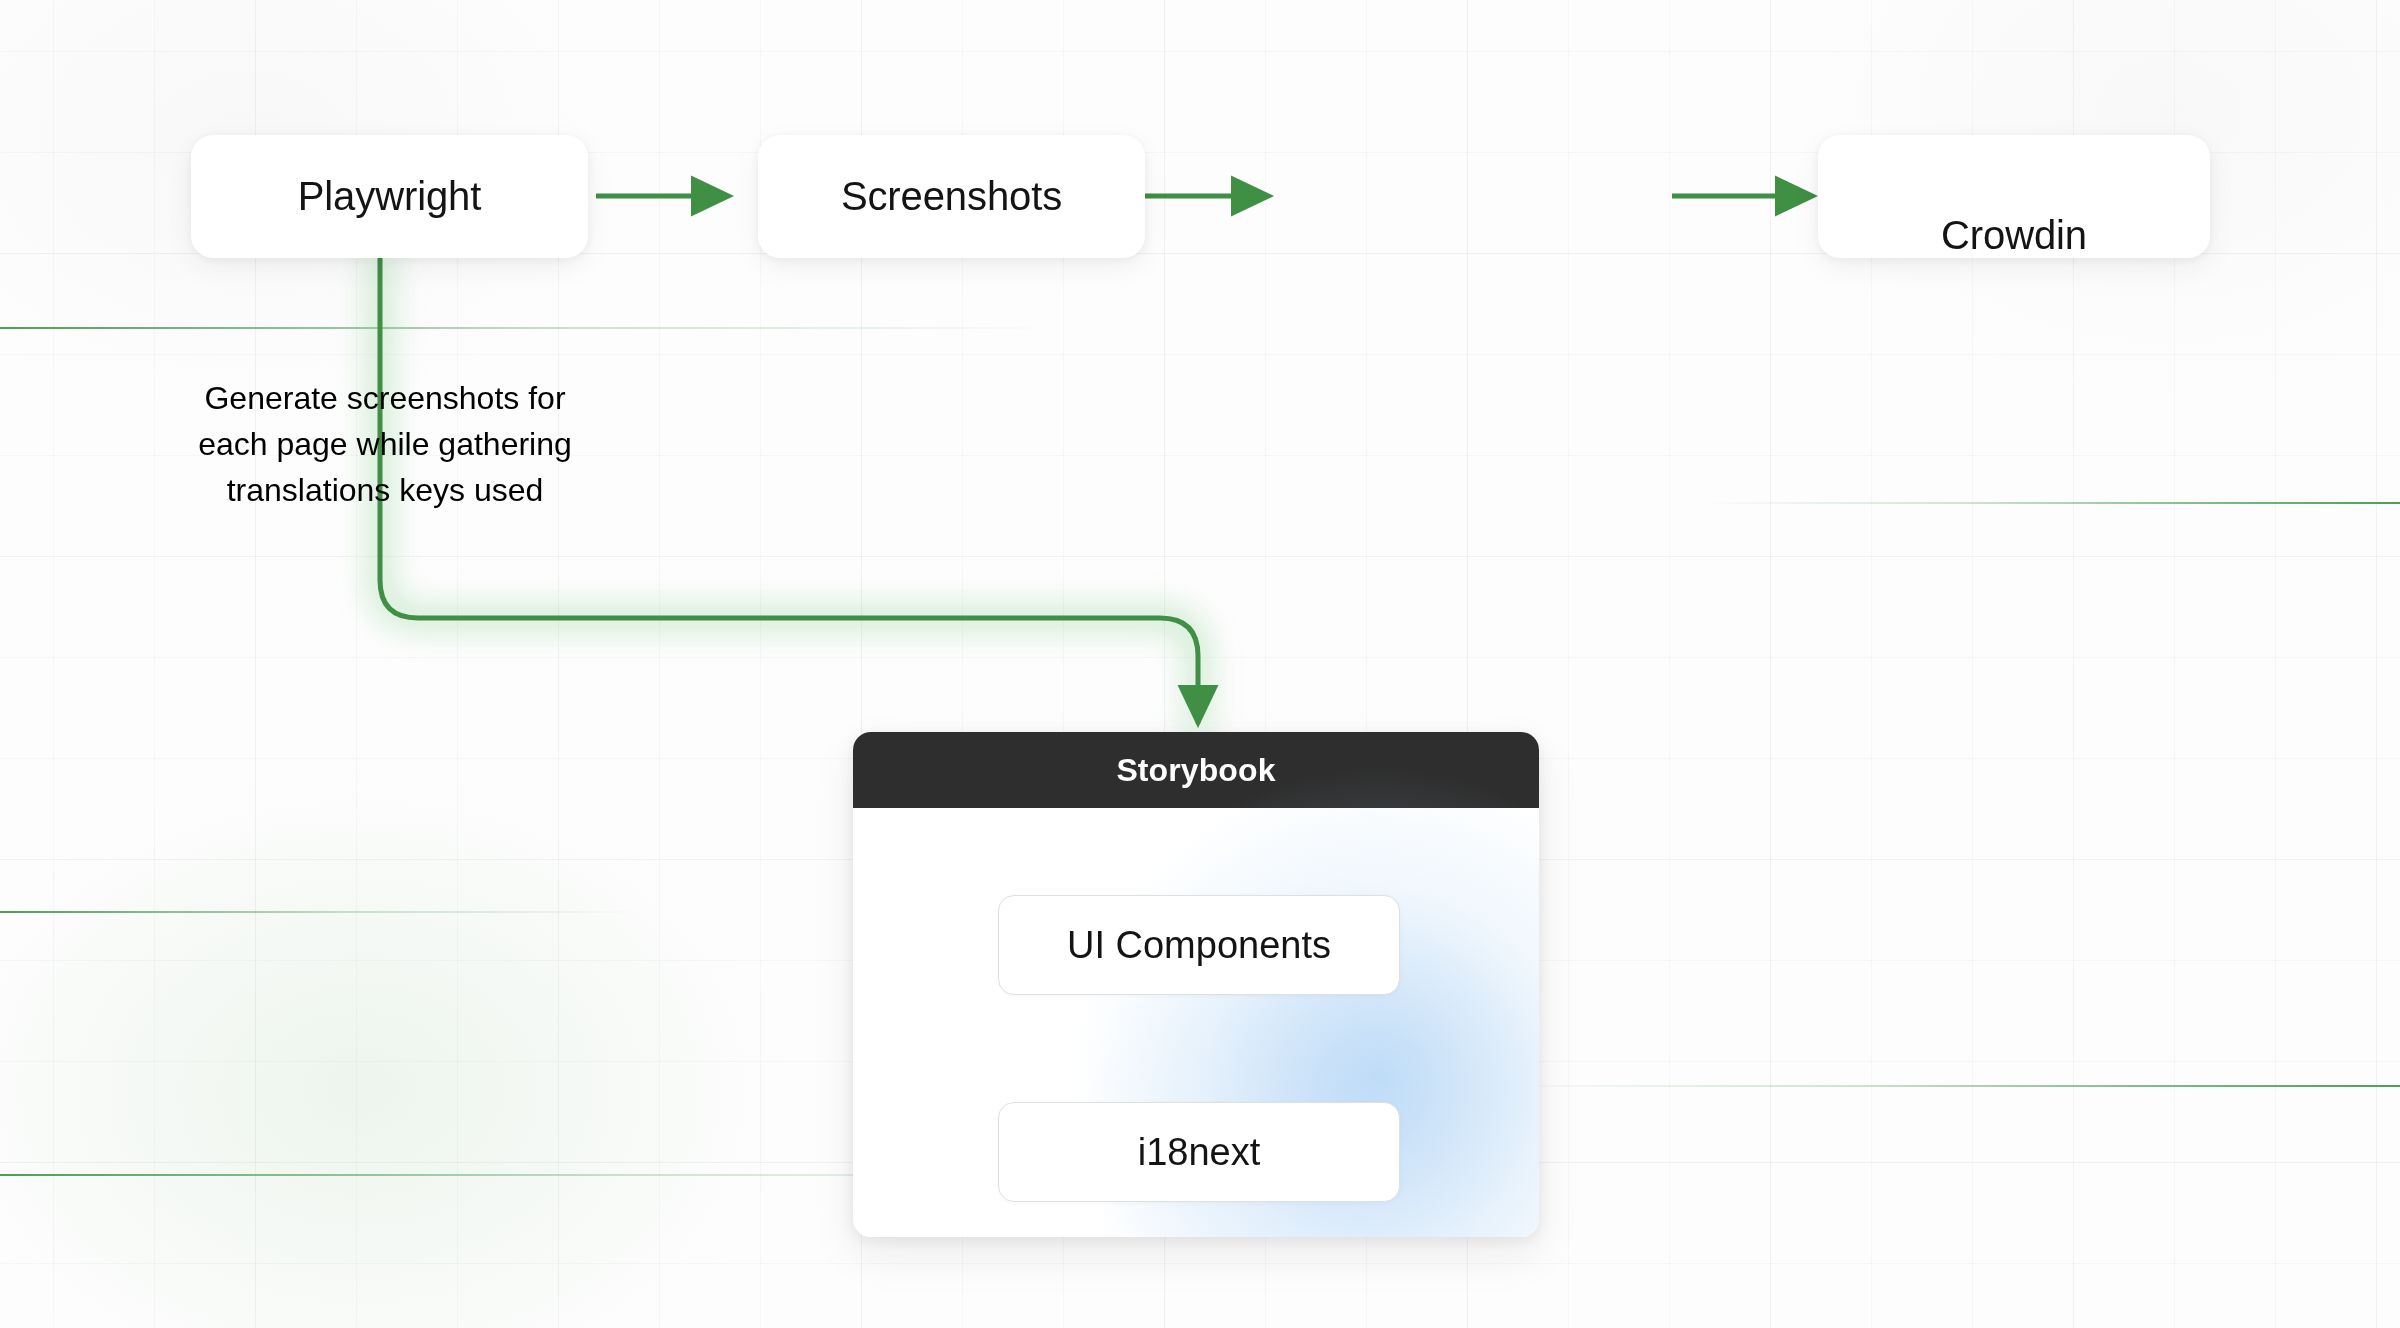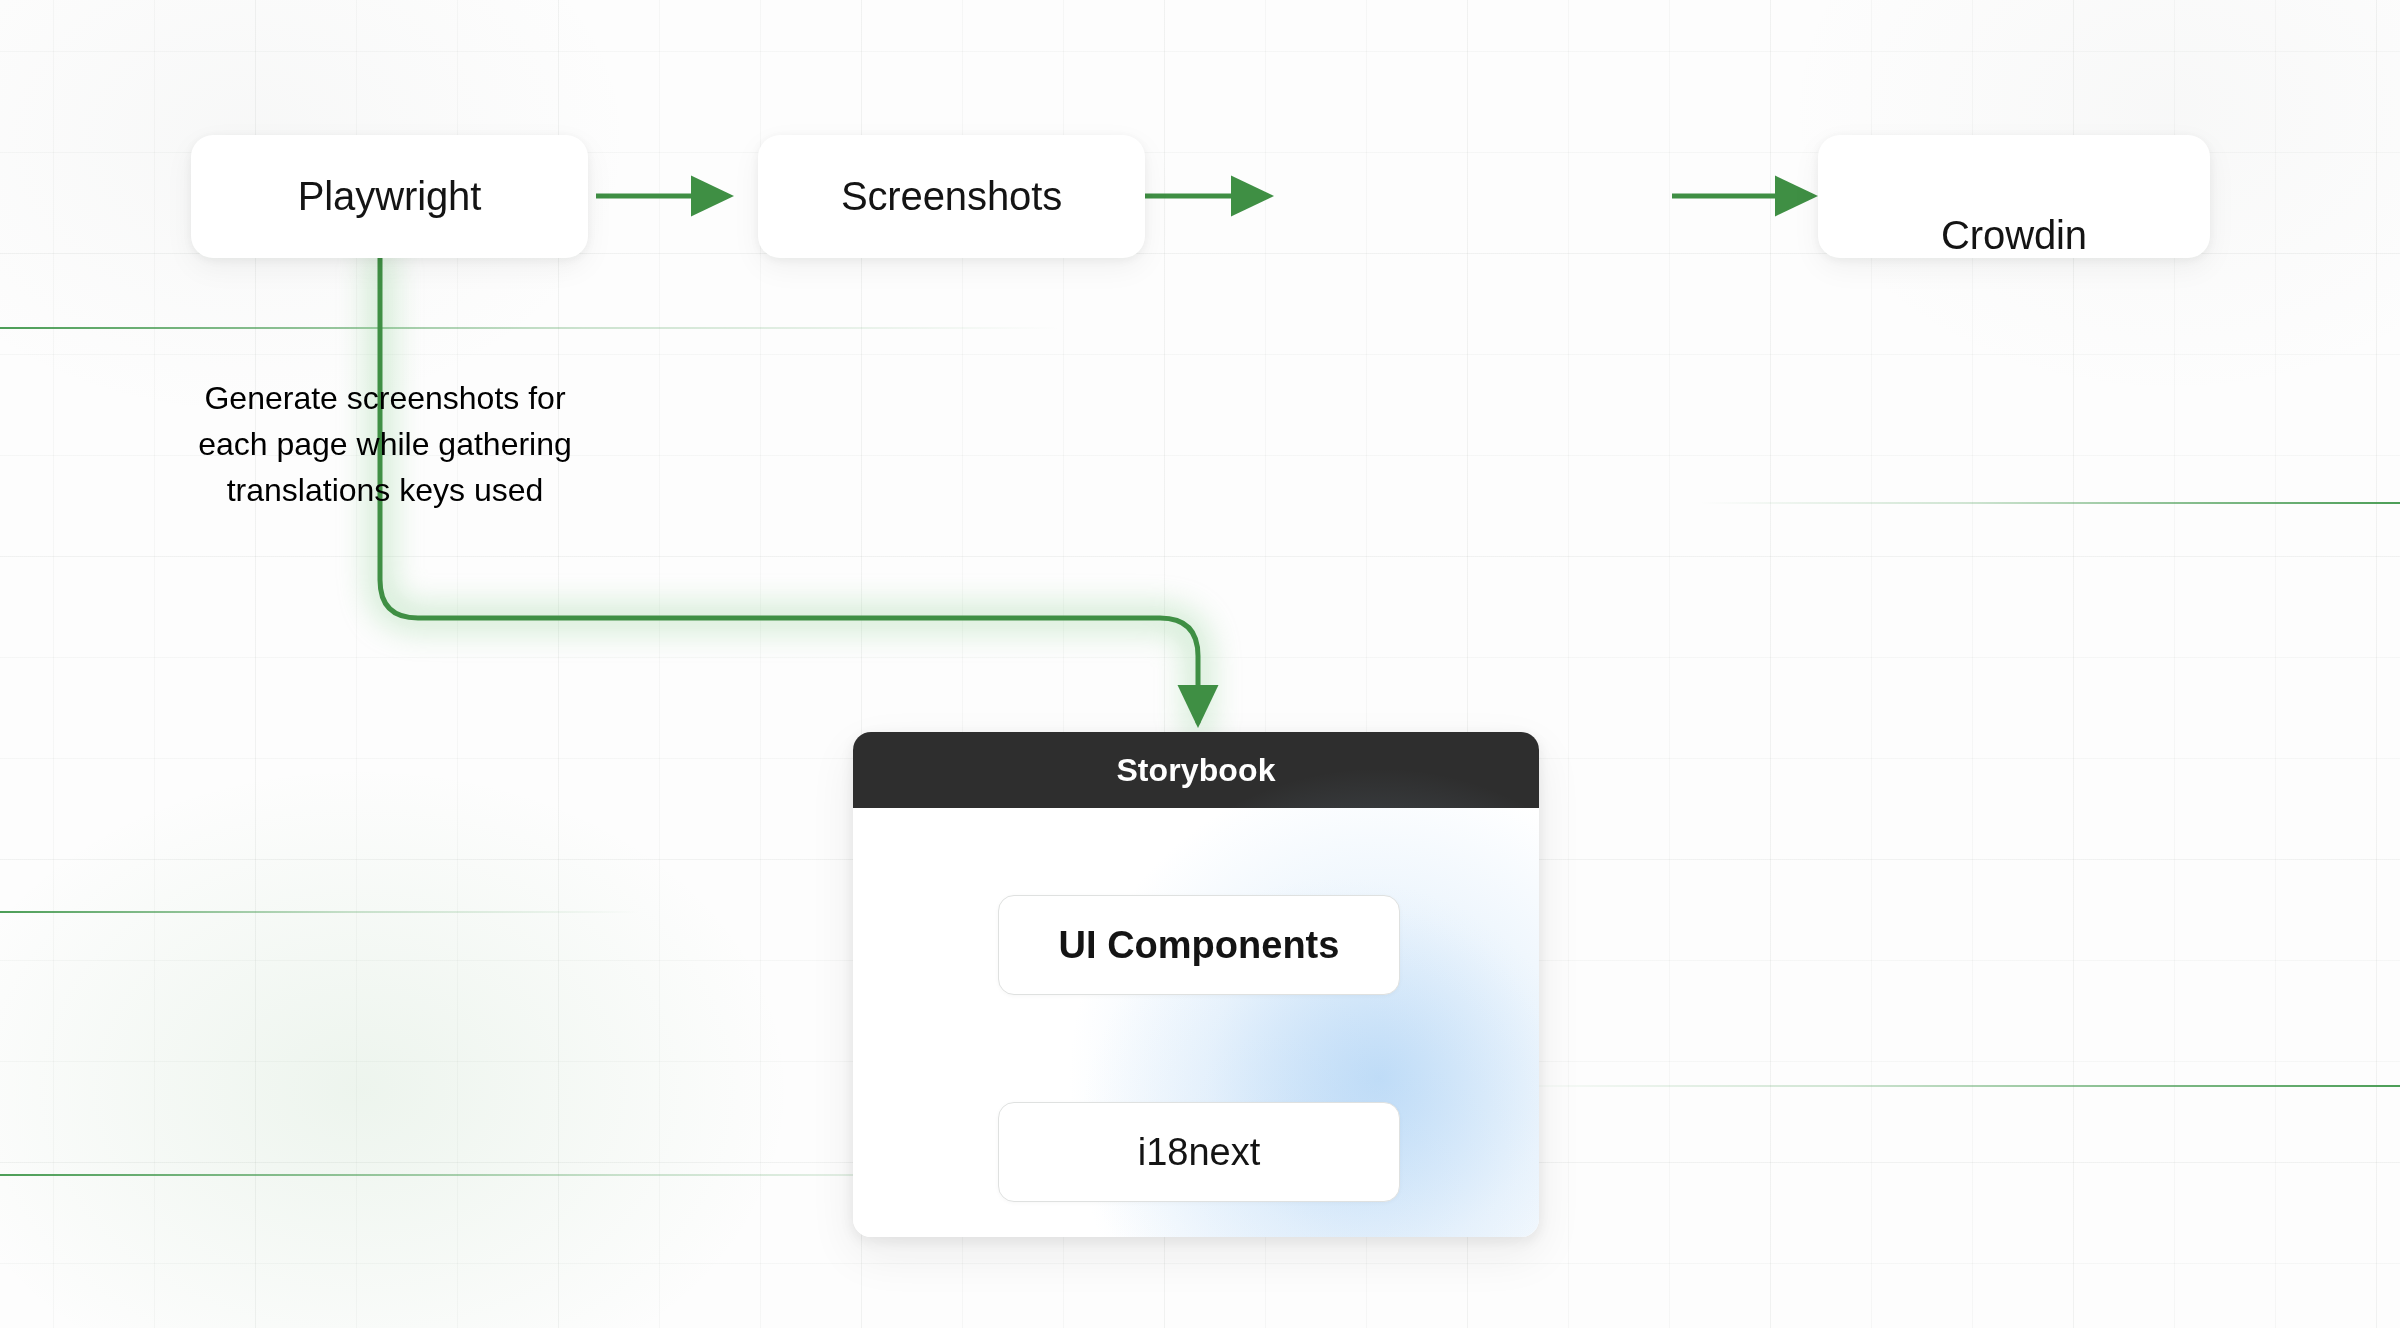--- a/index.html
+++ b/index.html
@@ -205,21 +205,21 @@
 translations keys used</div>
 
   <div class="panel" style="left:853px; top:732px; width:686px; height:505px;">
     <div class="panel-header">
       <span>Storybook</span>
     </div>
     <div class="panel-body">
       <div class="panel-body-glow"></div>
       <div class="panel-body-glow2"></div>
 
-      <div class="inner-node" style="left:145px; top:87px; width:400px; height:98px;font-weight:bold;">
+      <div class="inner-node" style="left:145px; top:87px; width:400px; height:98px;">
         <span>UI Components</span>
       </div>
 
       <div class="inner-node" style="left:145px; top:267px; width:400px; height:98px;margin-top:27px;">
         <span>i18next</span>
       </div>
     </div>
   </div>
 
 </div>

